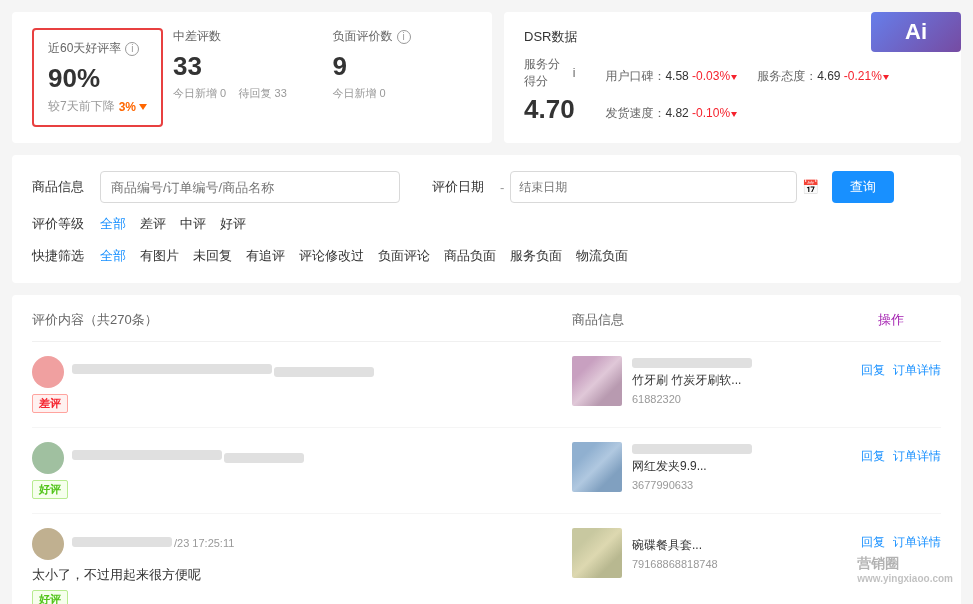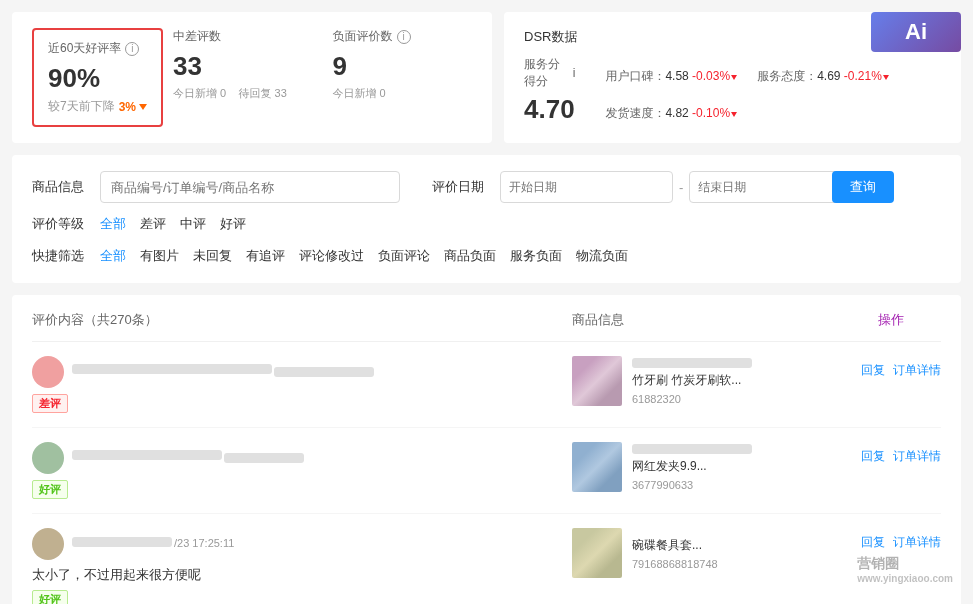--- a/index.html
+++ b/index.html
@@ -510,21 +510,20 @@
     </div>
   </div>
 
   <div class="filter-section">
 
     <div class="filter-row">
       <span class="filter-label">商品信息</span>
       <input class="filter-input" type="text" placeholder="商品编号/订单编号/商品名称" style="">
       <span class="filter-label" style="margin-left:20px;">评价日期</span>
       <div class="date-range">
-        <input class="date-input" type="text" placeholder="开始日期" style="">
         <span class="date-sep">-</span>
         <input class="date-input" type="text" placeholder="结束日期" style="">
         <span class="date-icon">📅</span>
       </div>
       <button class="query-btn">查询</button>
     </div>
 
     <div class="filter-row">
       <span class="filter-label">评价等级</span>
       <div class="filter-tabs">

